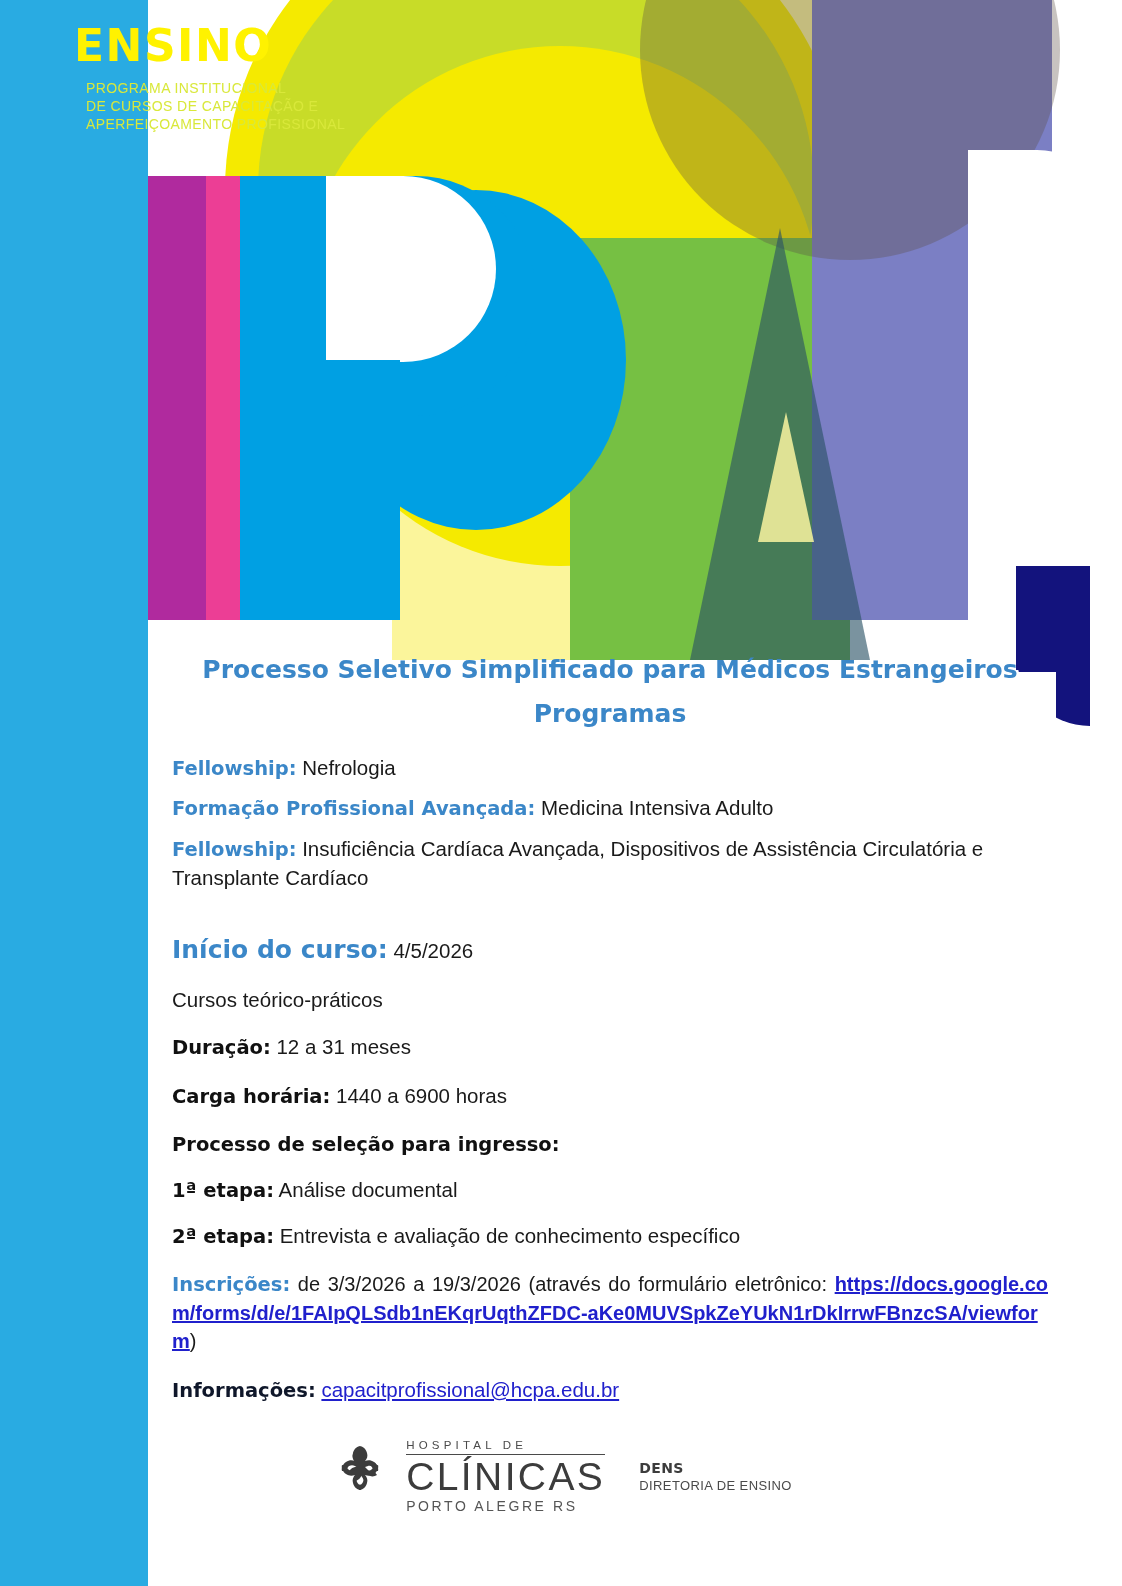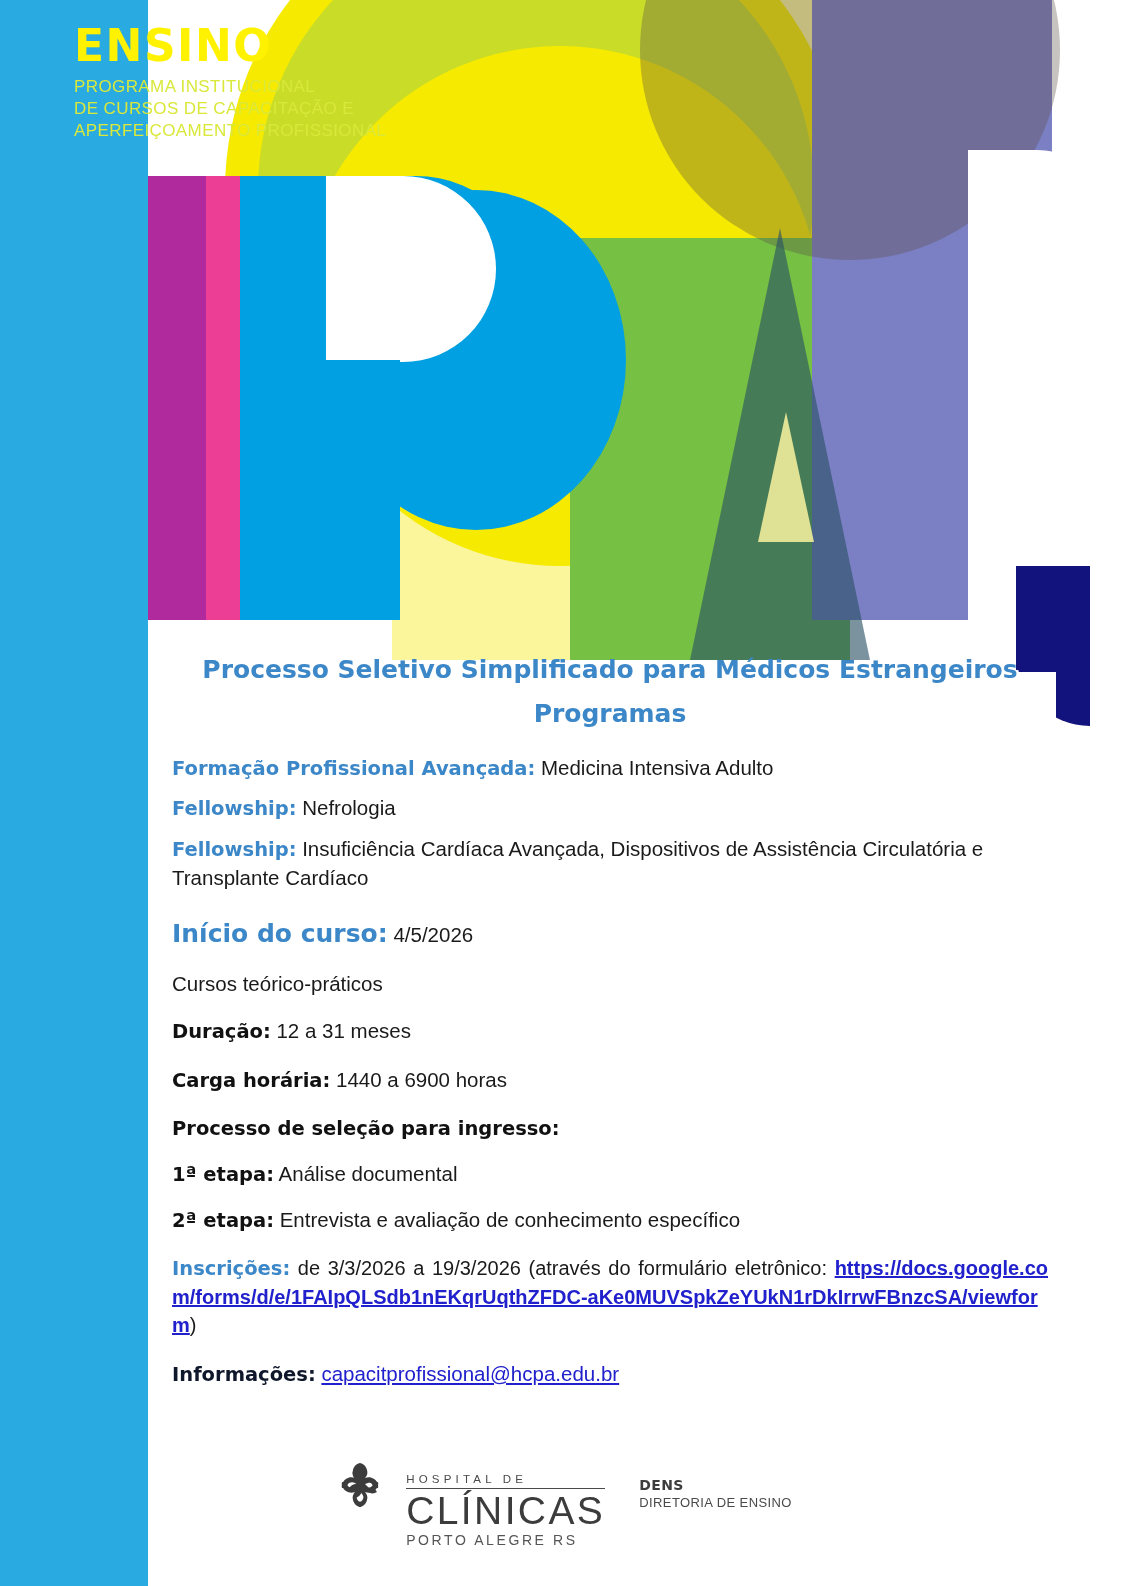--- a/index.html
+++ b/index.html
@@ -270,25 +270,25 @@
     font-family: "DejaVu Sans", sans-serif;
     font-weight: bold;
     font-size: 44px;
     letter-spacing: 1.5px;
     color: #fff200;
     line-height: 1;
     margin: 0 0 8px 0;
   }
   .logo-sub {
     font-family: "Liberation Sans", sans-serif;
-    font-size: 17px;
+    font-size: 14px;
     letter-spacing: 0.4px;
     color: #d9e83a;
     line-height: 1.28;
-    margin: 0;
+    margin: 12px;
   }
 
   
   .content {
     position: absolute;
     left: 172px;
     top: 648px;
     width: 876px;
     z-index: 7;
     color: #1a1a1a;
@@ -386,21 +386,20 @@
     gap: 14px;
   }
   .hc-text { line-height: 1; }
   .hc-top {
     font-size: 11.5px;
     letter-spacing: 4.2px;
     color: #4a4a4a;
     border-bottom: 1.5px solid #4a4a4a;
     padding-bottom: 2px;
     margin-bottom: 2px;
-    margin-top: 34px;
   }
   .hc-mid {
     font-size: 39px;
     letter-spacing: 2.4px;
     color: #3c3c3c;
     line-height: 1.05;
   }
   .hc-bot {
     font-size: 14px;
     letter-spacing: 2.6px;
@@ -466,30 +465,30 @@
   </div>
 
   <div class="content">
 
     <h1 class="main-title">
       <span>Processo Seletivo Simplificado para Médicos Estrangeiros</span><br>
       <span>Programas</span>
     </h1>
 
     <p class="prog-line">
+      <span class="lbl">Fellowship:</span>
+      <span>Nefrologia</span>
+    </p>
+
+    <p class="prog-line">
       <span class="lbl">Formação Profissional Avançada:</span>
       <span>Medicina Intensiva Adulto</span>
     </p>
 
-    <p class="prog-line">
-      <span class="lbl">Fellowship:</span>
-      <span>Nefrologia</span>
-    </p>
-
-    <p class="prog-line" style="margin-bottom:24px;">
+    <p class="prog-line" style="margin-bottom:40px;">
       <span class="lbl">Fellowship:</span>
       <span>Insuficiência Cardíaca Avançada, Dispositivos de Assistência Circulatória e Transplante Cardíaco</span>
     </p>
 
     <p class="detail-line">
       <span class="lbl-blue">Início do curso:</span>
       <span>4/5/2026</span>
     </p>
 
     <p class="detail-line">Cursos teórico-práticos</p>

